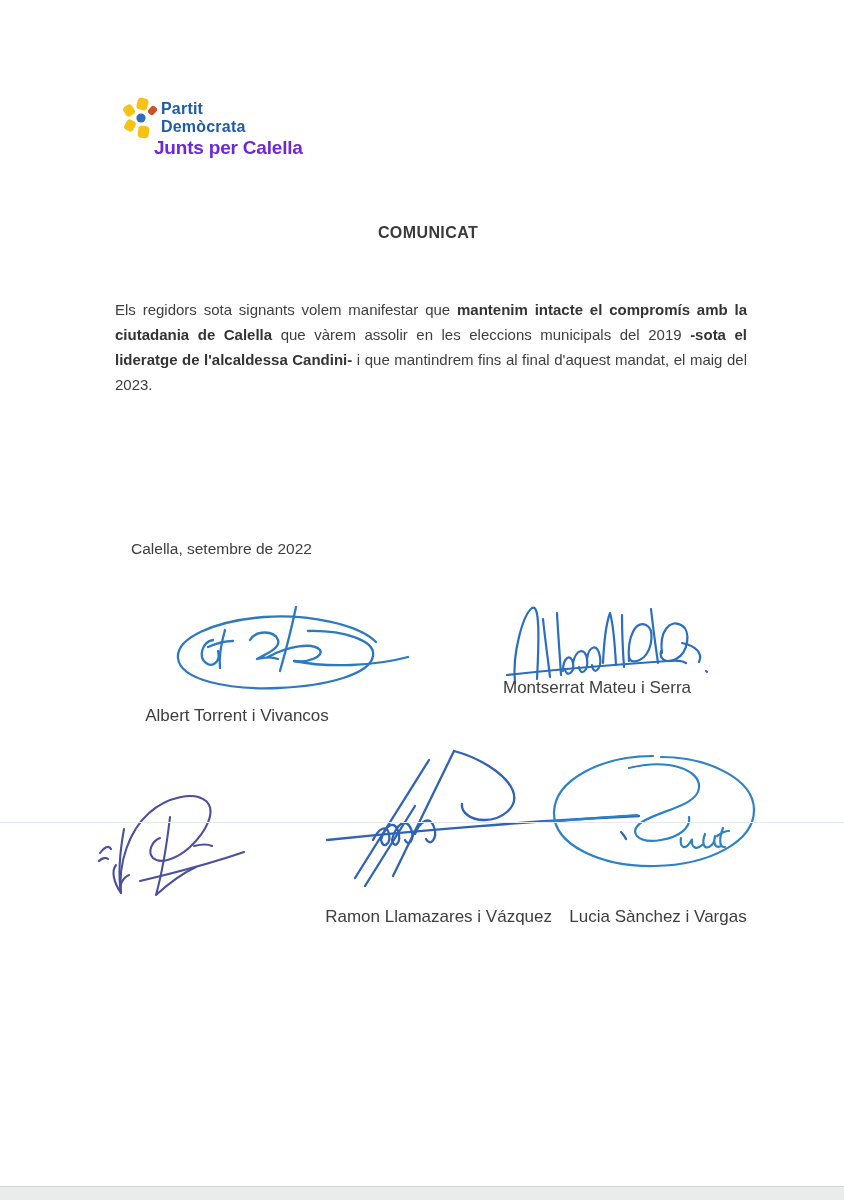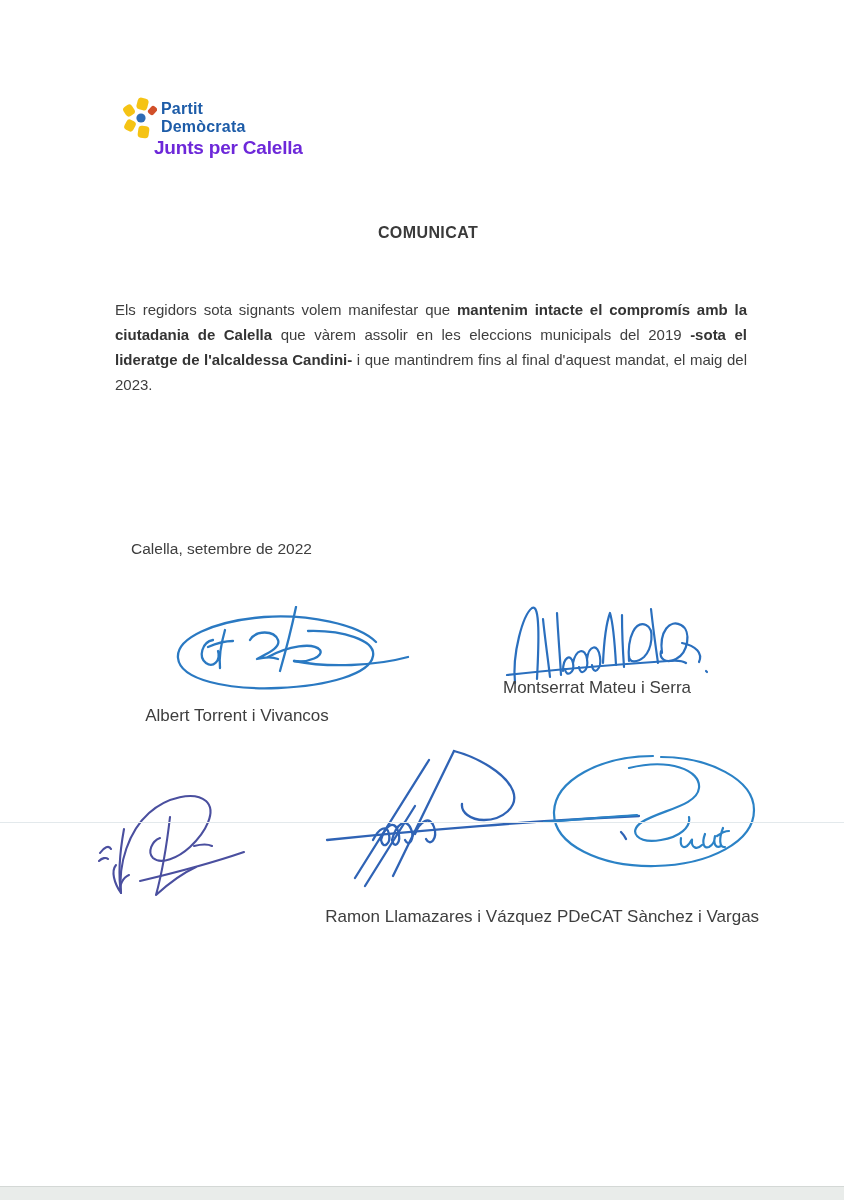--- a/index.html
+++ b/index.html
@@ -205,18 +205,18 @@
   <p class="sig-name" id="name-ramon">Ramon Llamazares i Vázquez</p>
 
   <svg class="sig" id="sig-lucia" viewBox="0 0 217 122" aria-hidden="true">
     <g stroke-width="2.2" stroke="#2b82c6">
       <path d="M 110 6 C 58 6, 12 30, 11 62 C 10 95, 58 117, 112 116 C 166 115, 211 92, 211 60 C 211 29, 165 7, 118 7"></path>
       <path d="M 86 18 C 126 8, 158 20, 156 38 C 154 56, 118 60, 99 72 C 84 82, 95 94, 118 90 C 137 87, 148 77, 146 67"></path>
       <path d="M 0 72 C 30 70, 62 67, 94 65"></path>
       <path d="M 138 88 C 137 95, 139 99, 144 96 C 148 93, 149 88, 149 90 C 148 98, 154 100, 159 95 M 162 84 C 159 92, 160 99, 166 97 C 170 95, 172 90, 172 86 M 172 86 C 170 94, 173 99, 178 96 M 180 78 C 176 88, 176 98, 182 97 M 174 86 C 178 83, 183 81, 186 81"></path>
     </g>
   </svg>
-  <p class="sig-name" id="name-lucia">PDeCAT Sànchez i Vargas</p>
+  <p class="sig-name" id="name-lucia">Lucia Sànchez i Vargas</p>
 
   <div class="scan-crease"></div>
   <div class="scan-edge-strip"></div>
 
 </div>
 
 </body></html>

